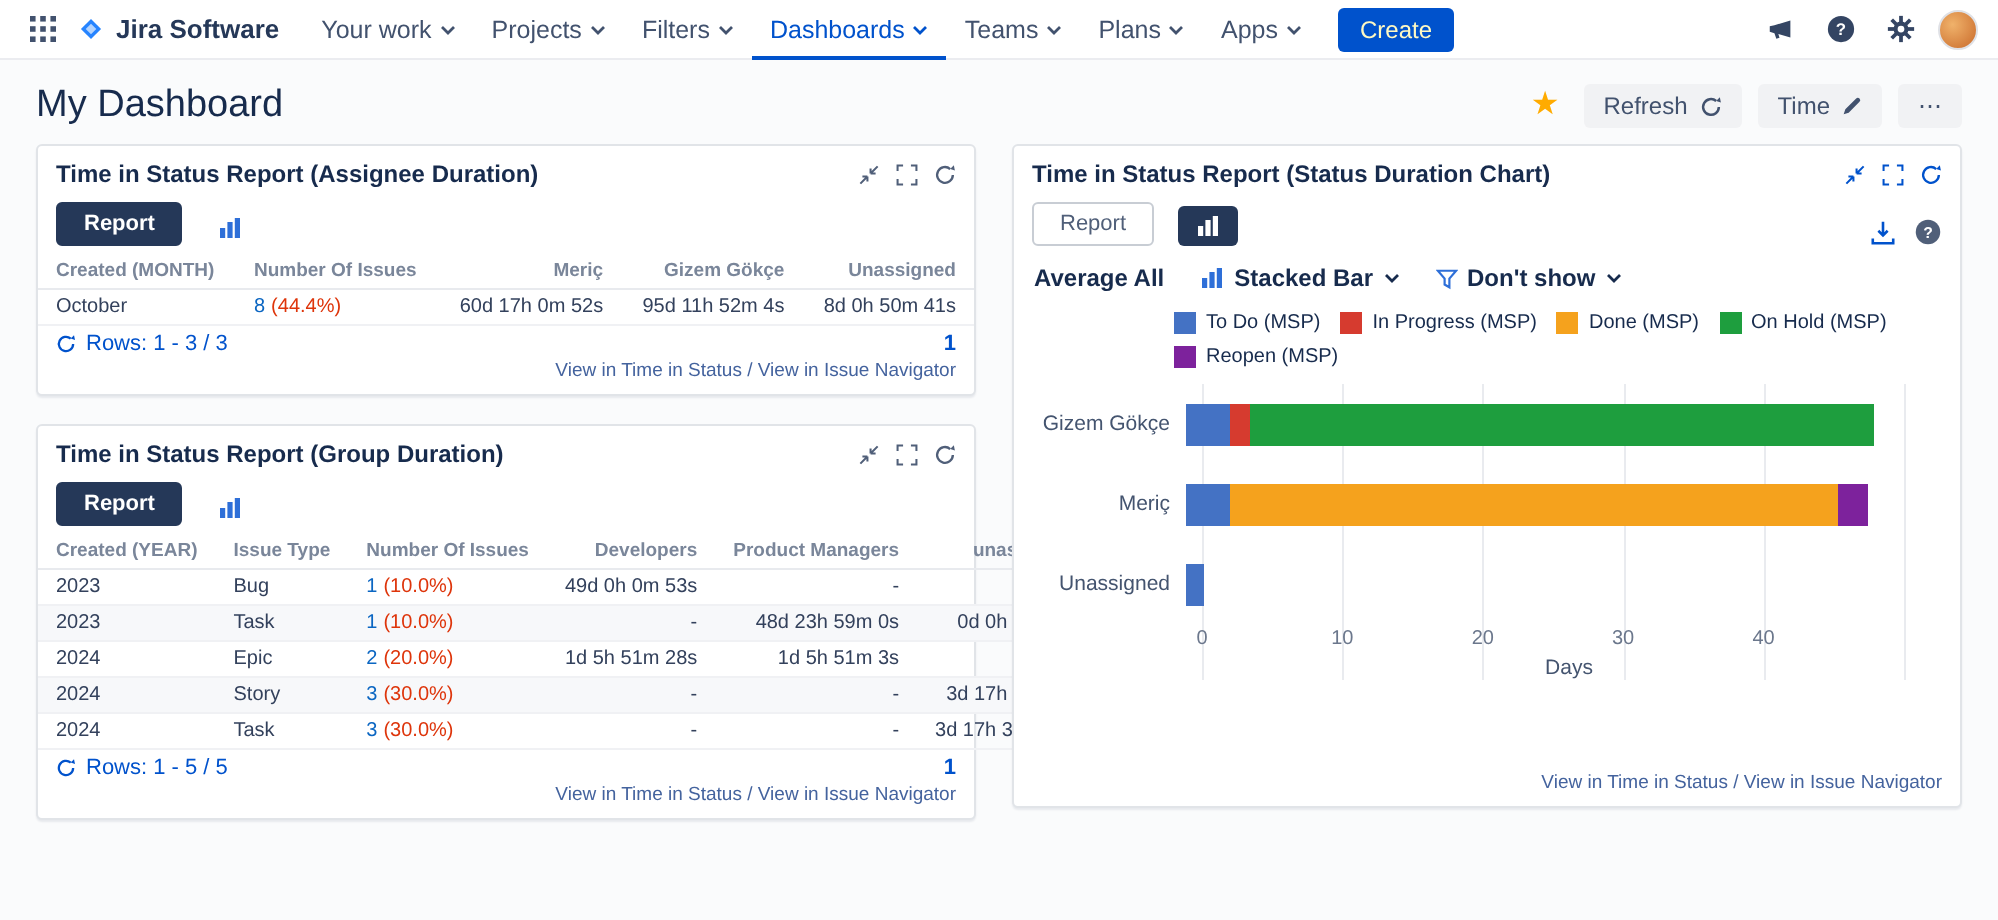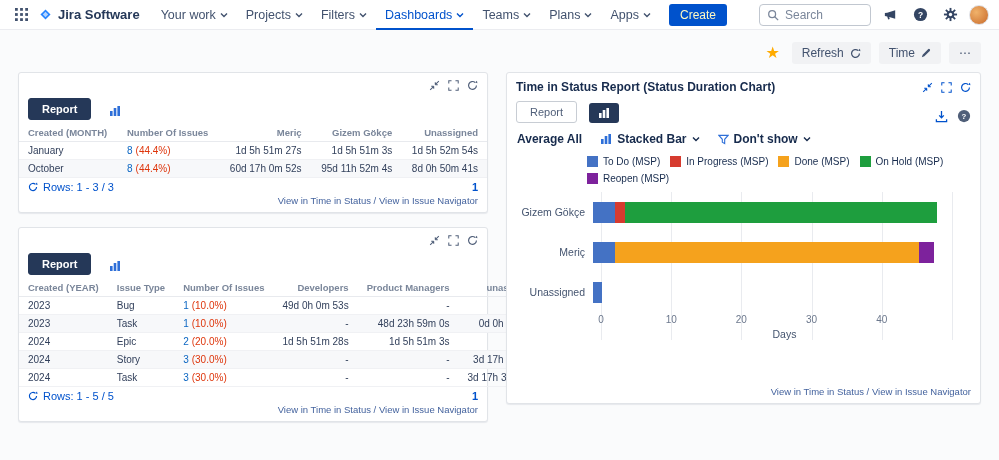--- a/index.html
+++ b/index.html
@@ -160,27 +160,20 @@
       </div>
       <div class="nav-item">
         <span>Apps</span>
         <svg width="8" height="8" viewBox="0 0 8 8">
           <path d="M1 2.5 L4 5.5 L7 2.5" fill="none" stroke="currentColor" stroke-width="1.4"></path>
         </svg>
       </div>
     </div>
   <button class="create-btn">Create</button>
   <div class="nav-right">
-    <div class="search-box">
-      <svg width="12" height="12" viewBox="0 0 14 14">
-          <circle cx="6" cy="6" r="4" stroke="currentColor" fill="none" stroke-width="1.5"></circle>
-          <path d="M9 9 L13 13" stroke="currentColor" stroke-width="1.5"></path>
-        </svg>
-      <span>Search</span>
-    </div>
     <span class="icon-btn" style="color:#344563">
       <svg width="15" height="15" viewBox="0 0 16 16">
           <path d="M2 6.5 V9.5 L4.5 10.2 L5.5 13.2 L7.2 12.7 L6.6 10.6 L13 12.5 V3.5 L4.5 6 Z" fill="currentColor"></path>
         </svg>
     </span>
     <span class="icon-btn" style="color:#344563">
       <svg width="15" height="15" viewBox="0 0 16 16">
           <circle cx="8" cy="8" r="7" fill="currentColor"></circle>
           <text x="8" y="11.2" text-anchor="middle" font-size="9" fill="#fff" font-weight="bold">?</text>
         </svg>
@@ -193,20 +186,21 @@
           <rect x="7" y="1" width="2" height="14" transform="rotate(-45 8 8)"></rect>
           <circle cx="8" cy="8" r="4"></circle>
           <circle cx="8" cy="8" r="1.8" fill="#fff"></circle>
         </svg>
     </span>
     <span class="avatar"></span>
   </div>
 </nav>
 
 <div class="header-row">
+  <span class="page-title">My Dashboard</span>
   <div class="header-actions">
     <span class="star-icon">★</span>
     <button class="hbtn">
       <span>Refresh</span>
       <svg width="11" height="11" viewBox="0 0 14 14">
           <path d="M12 7a5 5 0 1 1-1.7-3.8" stroke="currentColor" stroke-width="1.6" fill="none"></path>
           <path d="M12.6 0.8 L10.3 3.2 L13.3 4.2 Z" fill="currentColor"></path>
         </svg>
     </button>
     <button class="hbtn">
@@ -218,20 +212,21 @@
     <button class="hbtn">⋯</button>
   </div>
 </div>
 
 <div class="content">
 
   <div class="col-left">
 
     <section class="panel">
       <div class="panel-header">
+        <span class="panel-title">Time in Status Report (Assignee Duration)</span>
         <div class="panel-icons">
           <span>
               <svg width="11" height="11" viewBox="0 0 14 14">
                 <path d="M6 8 L1.5 12.5 M6 8 H2.8 M6 8 V11.2 M8 6 L12.5 1.5 M8 6 H11.2 M8 6 V2.8" stroke="currentColor" stroke-width="1.3" fill="none"></path>
               </svg>
             </span>
           <span>
               <svg width="11" height="11" viewBox="0 0 14 14">
                 <path d="M1 4.5 V1 H4.5 M9.5 1 H13 V4.5 M13 9.5 V13 H9.5 M4.5 13 H1 V9.5" stroke="currentColor" stroke-width="1.3" fill="none"></path>
               </svg>
@@ -259,27 +254,20 @@
             <tr>
               <th>Created (MONTH)</th>
               <th>Number Of Issues</th>
               <th class="ta-r">Meriç</th>
               <th class="ta-r">Gizem Gökçe</th>
               <th class="ta-r">Unassigned</th>
             </tr>
           </thead>
         <tbody id="assignee-body">
             <tr>
-              <td>January</td>
-              <td><span class="count">8</span><span class="pct">(44.4%)</span></td>
-              <td class="ta-r">1d 5h 51m 27s</td>
-              <td class="ta-r">1d 5h 51m 3s</td>
-              <td class="ta-r">1d 5h 52m 54s</td>
-            </tr>
-            <tr>
               <td>October</td>
               <td><span class="count">8</span><span class="pct">(44.4%)</span></td>
               <td class="ta-r">60d 17h 0m 52s</td>
               <td class="ta-r">95d 11h 52m 4s</td>
               <td class="ta-r">8d 0h 50m 41s</td>
             </tr>
           </tbody>
       </table>
       <div class="panel-footer">
         <span class="rows-label">
@@ -293,20 +281,21 @@
       </div>
       <div class="panel-links">
         <a>View in Time in Status</a>
         <span> / </span>
         <a>View in Issue Navigator</a>
       </div>
     </section>
 
     <section class="panel">
       <div class="panel-header">
+        <span class="panel-title">Time in Status Report (Group Duration)</span>
         <div class="panel-icons">
           <span>
               <svg width="11" height="11" viewBox="0 0 14 14">
                 <path d="M6 8 L1.5 12.5 M6 8 H2.8 M6 8 V11.2 M8 6 L12.5 1.5 M8 6 H11.2 M8 6 V2.8" stroke="currentColor" stroke-width="1.3" fill="none"></path>
               </svg>
             </span>
           <span>
               <svg width="11" height="11" viewBox="0 0 14 14">
                 <path d="M1 4.5 V1 H4.5 M9.5 1 H13 V4.5 M13 9.5 V13 H9.5 M4.5 13 H1 V9.5" stroke="currentColor" stroke-width="1.3" fill="none"></path>
               </svg>

